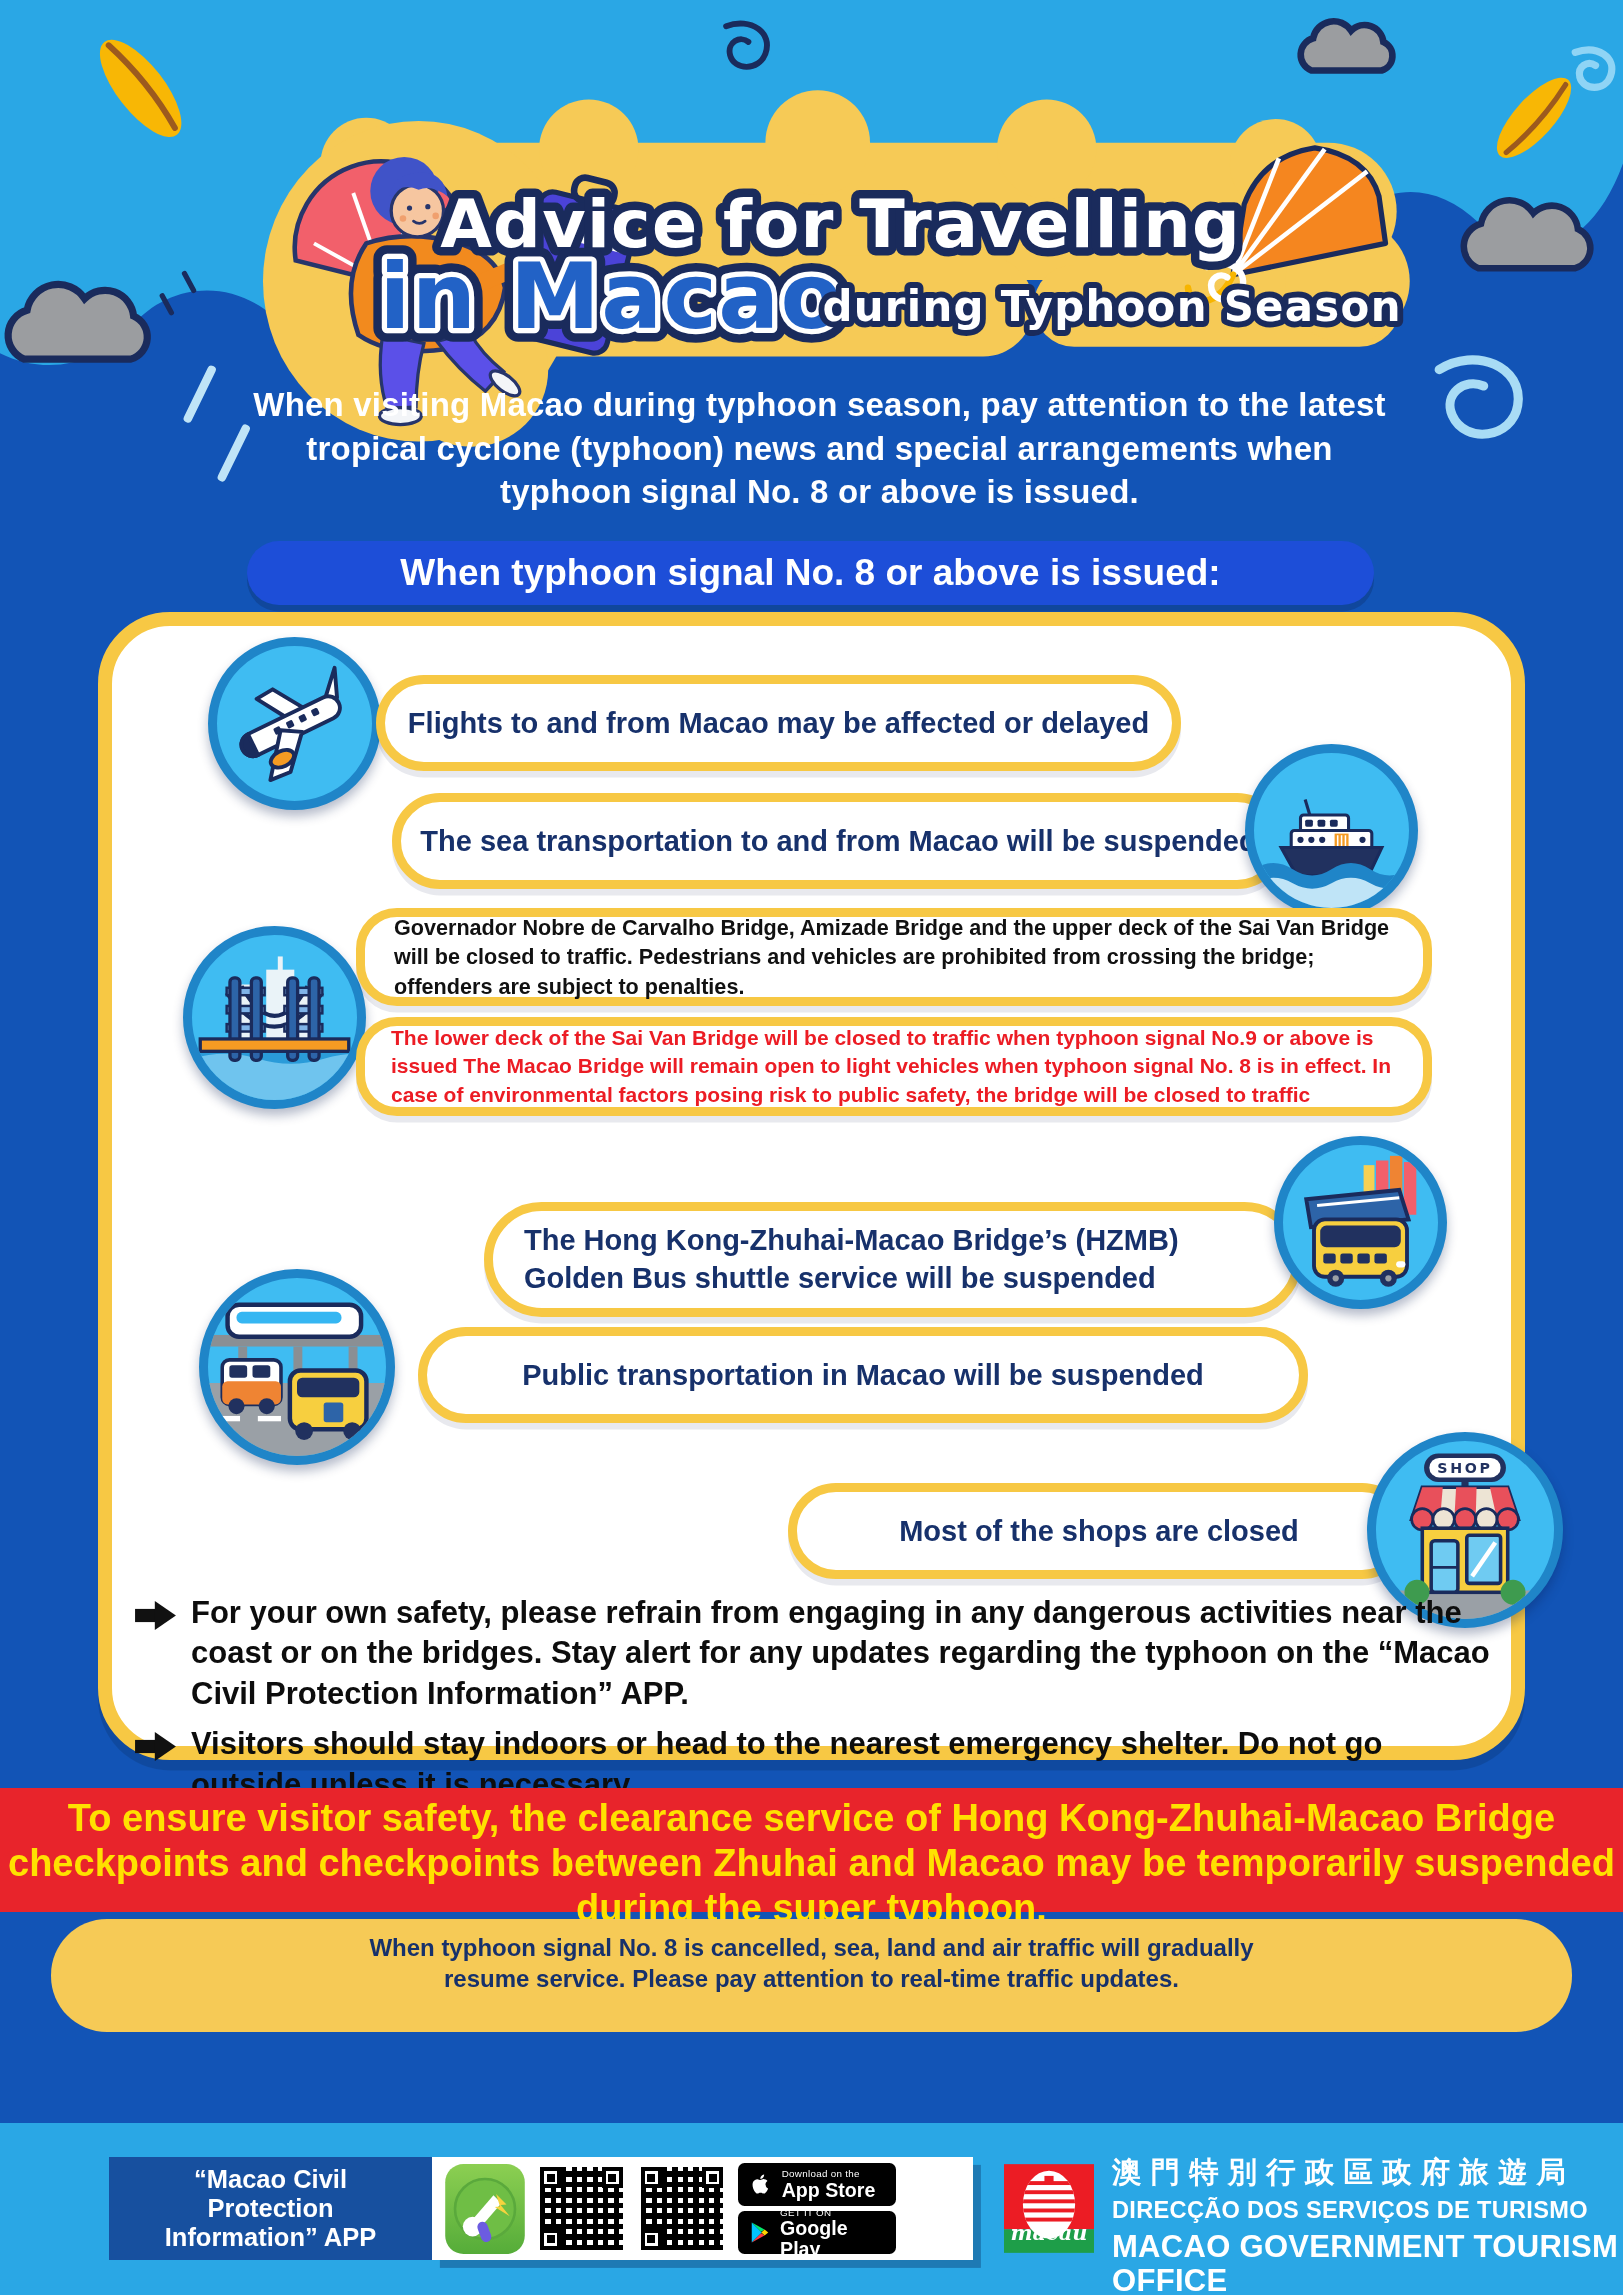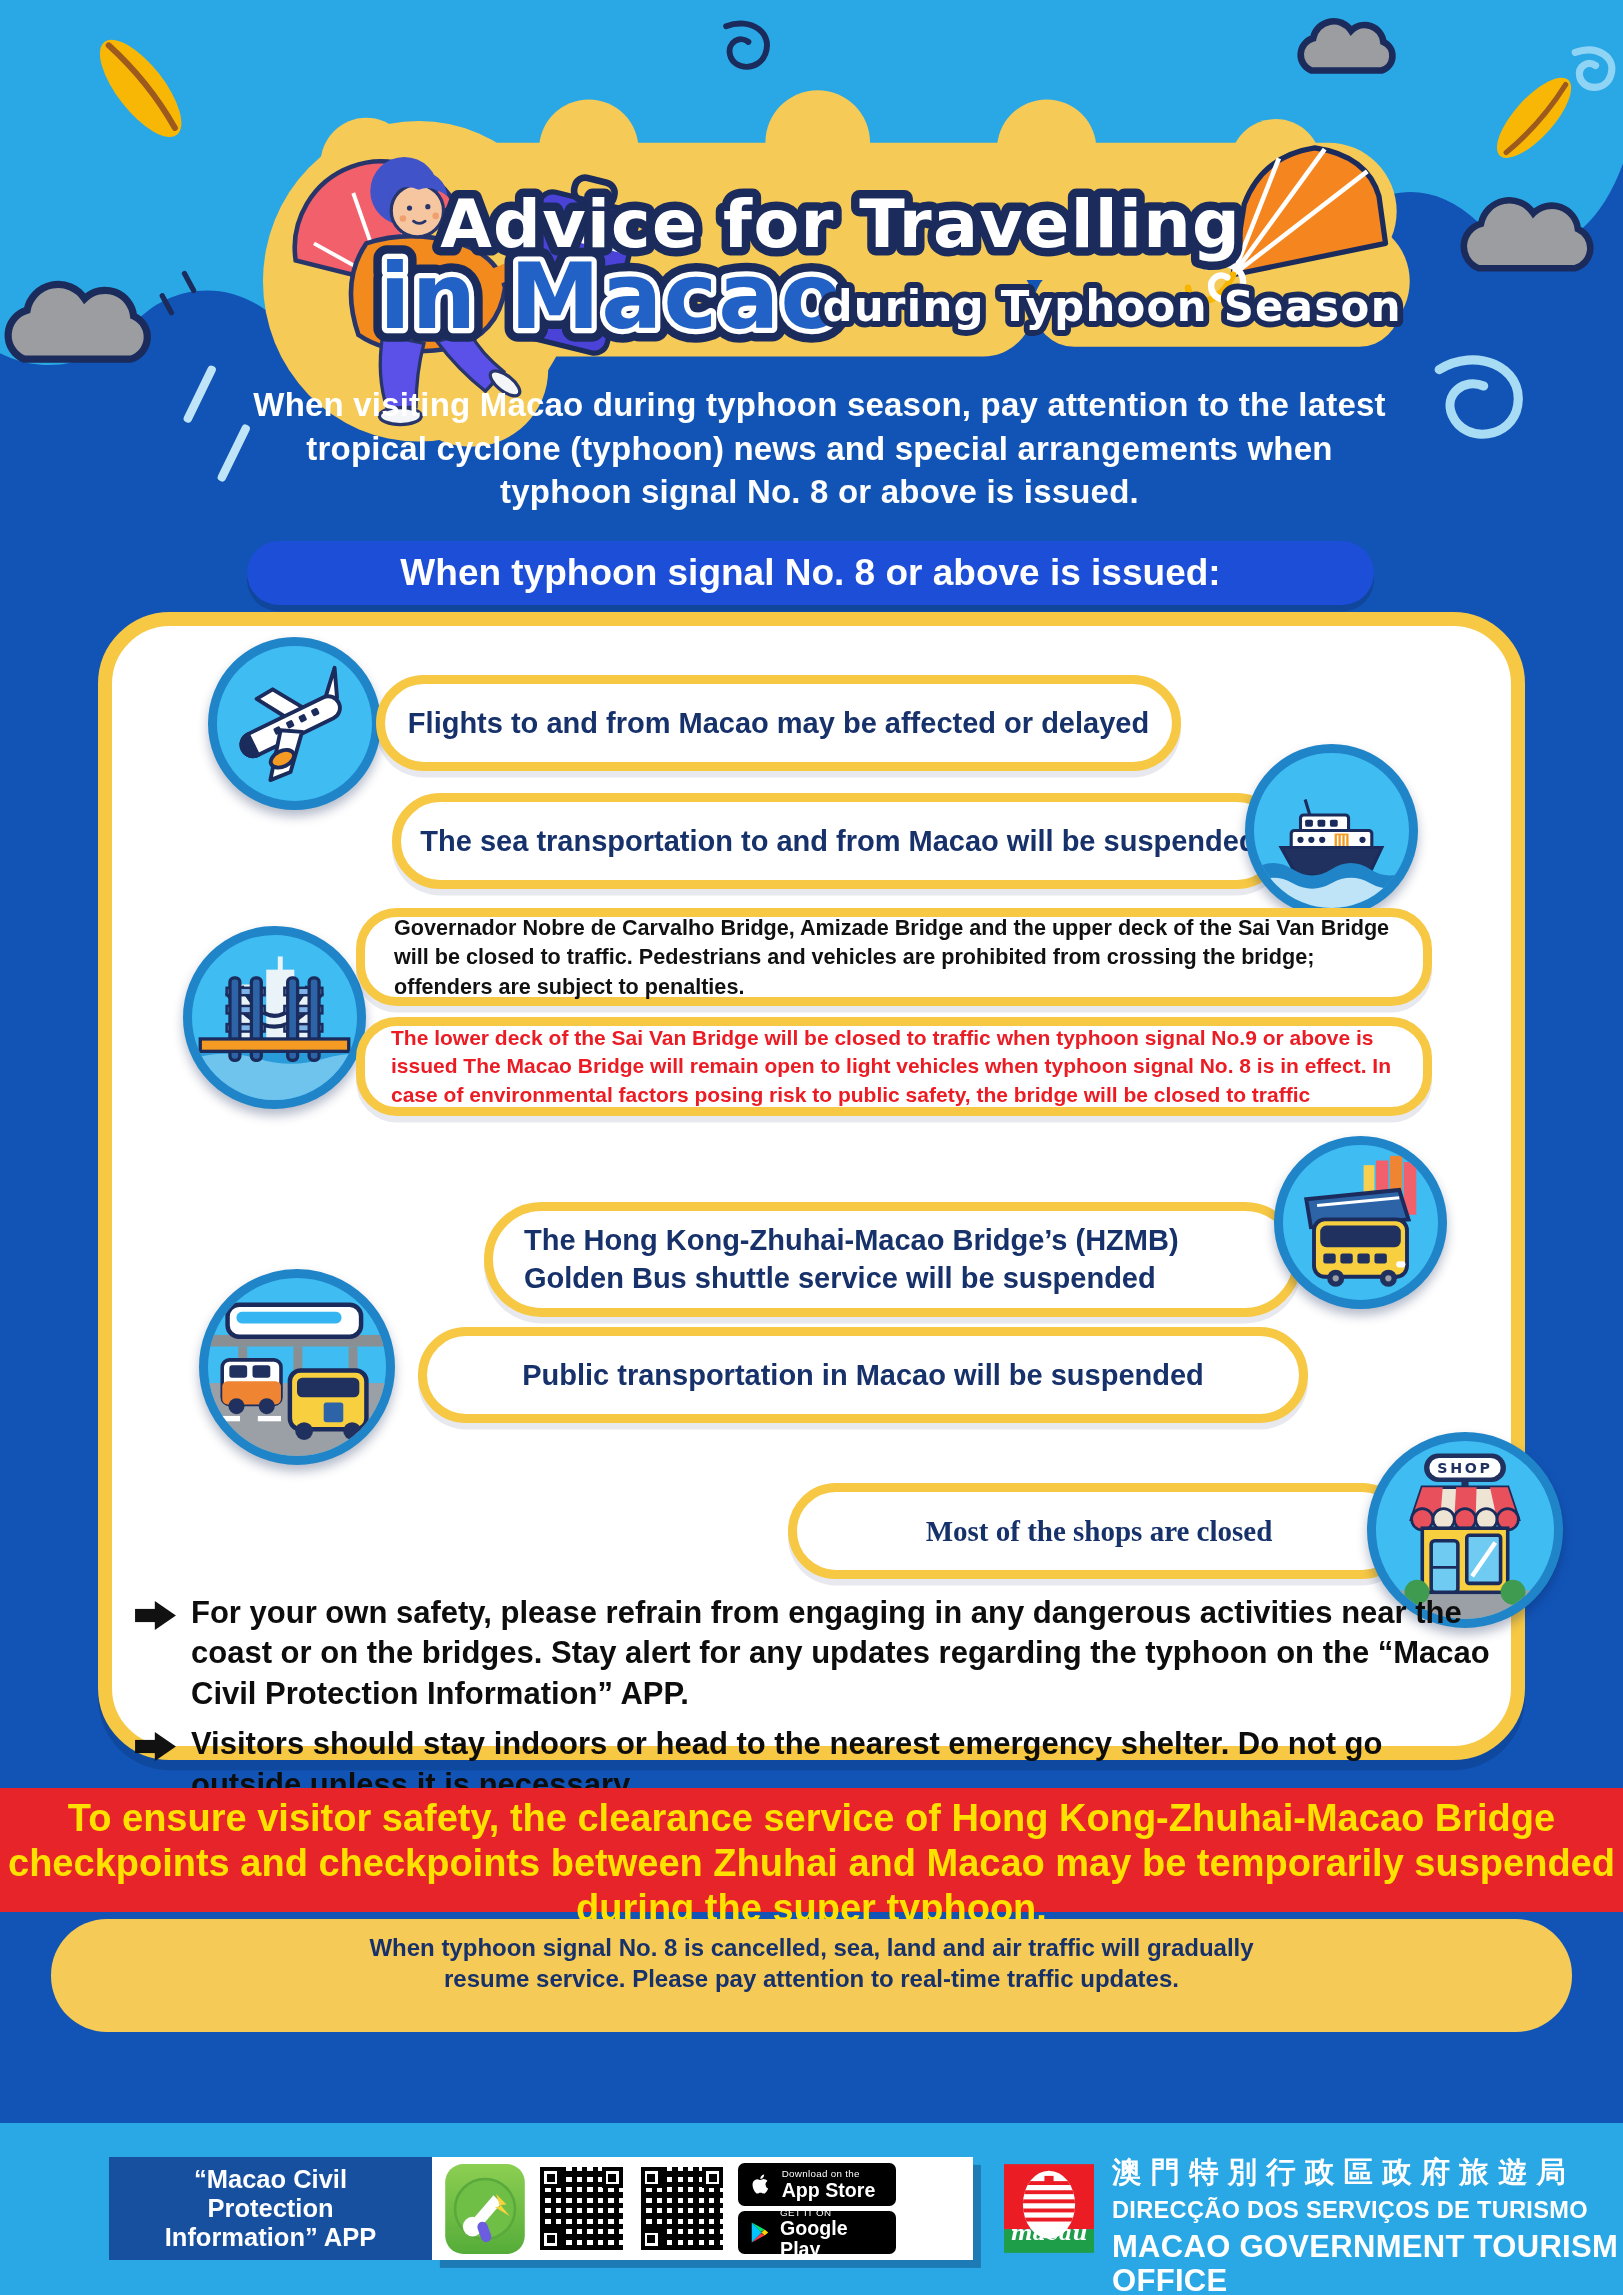--- a/index.html
+++ b/index.html
@@ -24,21 +24,21 @@
         box-shadow:0 6.5px 0 rgba(26,43,92,.10);text-align:center;}
   #pill-flights{left:264px;top:49px;width:805px;height:96px;border-radius:48px;font-size:29px;}
   #pill-sea{left:280px;top:167px;width:893px;height:96px;border-radius:48px;font-size:29px;}
   #pill-bridges-main{left:244px;top:282px;width:1076px;height:98px;border-radius:41px;font-size:21.6px;
         color:#111;text-align:left;justify-content:flex-start;padding:0 29px;line-height:1.36;}
   #pill-bridges-note{left:244px;top:391px;width:1076px;height:99px;border-radius:41px;font-size:21px;
         color:#EC1C24;text-align:left;justify-content:flex-start;padding:0 26px;line-height:1.34;}
   #pill-hzmb{left:372px;top:576px;width:818px;height:115px;border-radius:58px;font-size:29px;
         text-align:left;justify-content:center;padding:0 31px;line-height:1.28;}
   #pill-transport{left:306px;top:701px;width:890px;height:96px;border-radius:48px;font-size:29px;}
-  #pill-shops{left:676px;top:857px;width:622px;height:96px;border-radius:48px;font-size:29px;font-family:Liberation Serif, serif;}
+  #pill-shops{left:676px;top:857px;width:622px;height:96px;border-radius:48px;font-size:29px;}
 
   .icon-circle{position:absolute;border-radius:50%;background:#3FBCF2;border:9.2px solid #1F85C8;
         overflow:hidden;box-shadow:0 6.5px 10.5px rgba(10,30,80,.30);box-sizing:border-box;}
   .icon-circle svg{display:block;width:100%;height:100%;}
   #c-flights{left:96px;top:10.5px;width:173px;height:173px;}
   #c-ferry{left:1133px;top:118px;width:173px;height:173px;}
   #c-bridge{left:71px;top:300px;width:183px;height:183px;}
   #c-gbus{left:1162px;top:510px;width:173px;height:173px;}
   #c-ptransport{left:87px;top:643px;width:196px;height:196px;}
   #c-shop{left:1255px;top:806px;width:196px;height:196px;}

